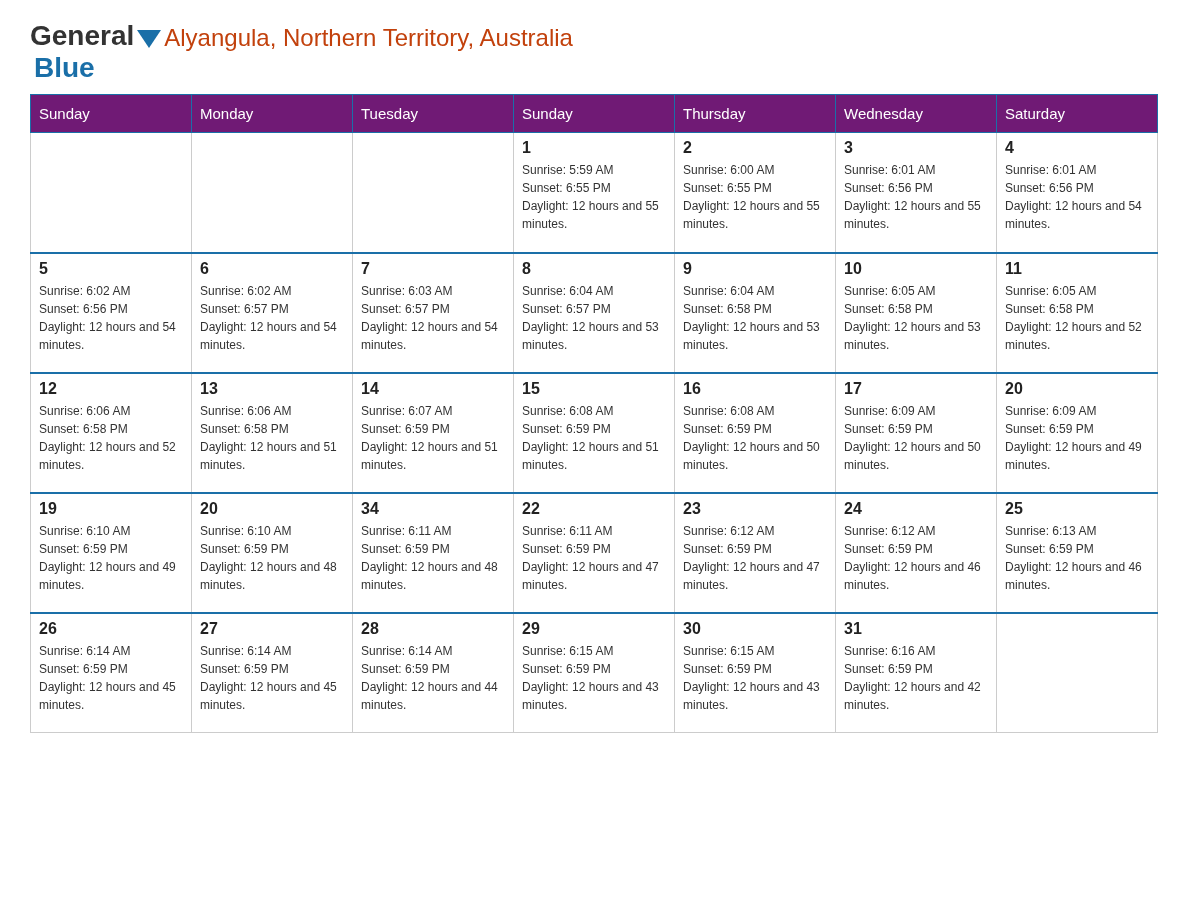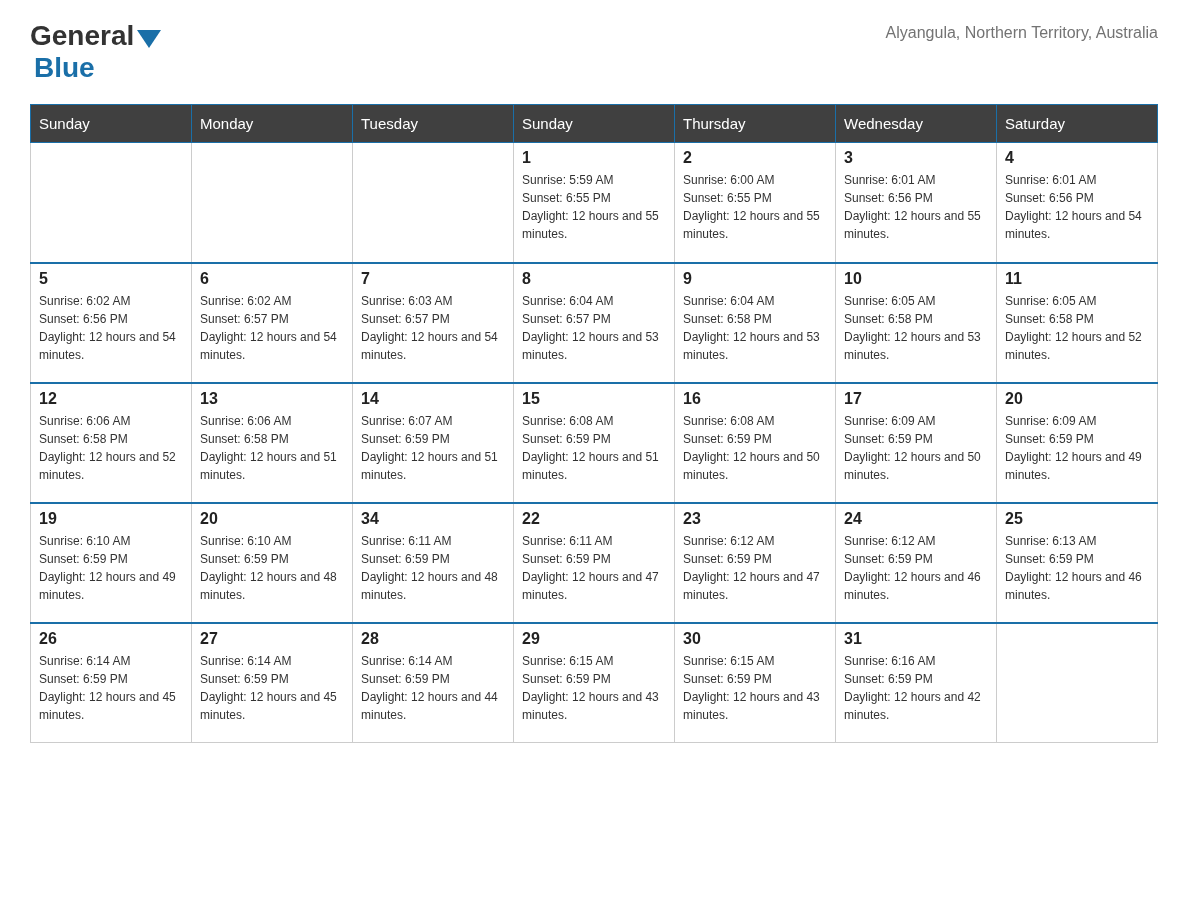--- a/index.html
+++ b/index.html
@@ -5,23 +5,22 @@
     * { margin: 0; padding: 0; box-sizing: border-box; }
     body {
       font-family: Arial, sans-serif;
       background: #fff;
       width: 1188px;
       min-height: 918px;
       padding: 20px 30px;
     }
     .header {
       display: flex;
-      justify-content: space-between;
       align-items: flex-start;
-      margin-bottom: 20px;
+      margin-bottom: 10px;
     }
     .logo {
       display: flex;
       flex-direction: column;
       align-items: flex-start;
     }
     .logo-text {
       display: flex;
       align-items: center;
       font-size: 28px;
@@ -46,31 +45,31 @@
     .title-area {
       text-align: right;
     }
     .page-title {
       font-size: 52px;
       font-weight: bold;
       color: #222;
       line-height: 1.1;
     }
     .subtitle {
-      font-size: 16px;
-      color: #737373;
+      font-size: 24px;
+      color: #c2410c;
       margin-top: 4px;
     }
     .calendar {
       width: 100%;
       border-collapse: collapse;
       margin-top: 10px;
     }
     .calendar th {
-      background-color: #404040;
+      background-color: #701a75;
       color: #fff;
       padding: 10px 8px;
       font-size: 15px;
       font-weight: normal;
       text-align: left;
       border: 1px solid #1a6fa8;
     }
     .calendar td {
       vertical-align: top;
       border: 1px solid #ccc;

